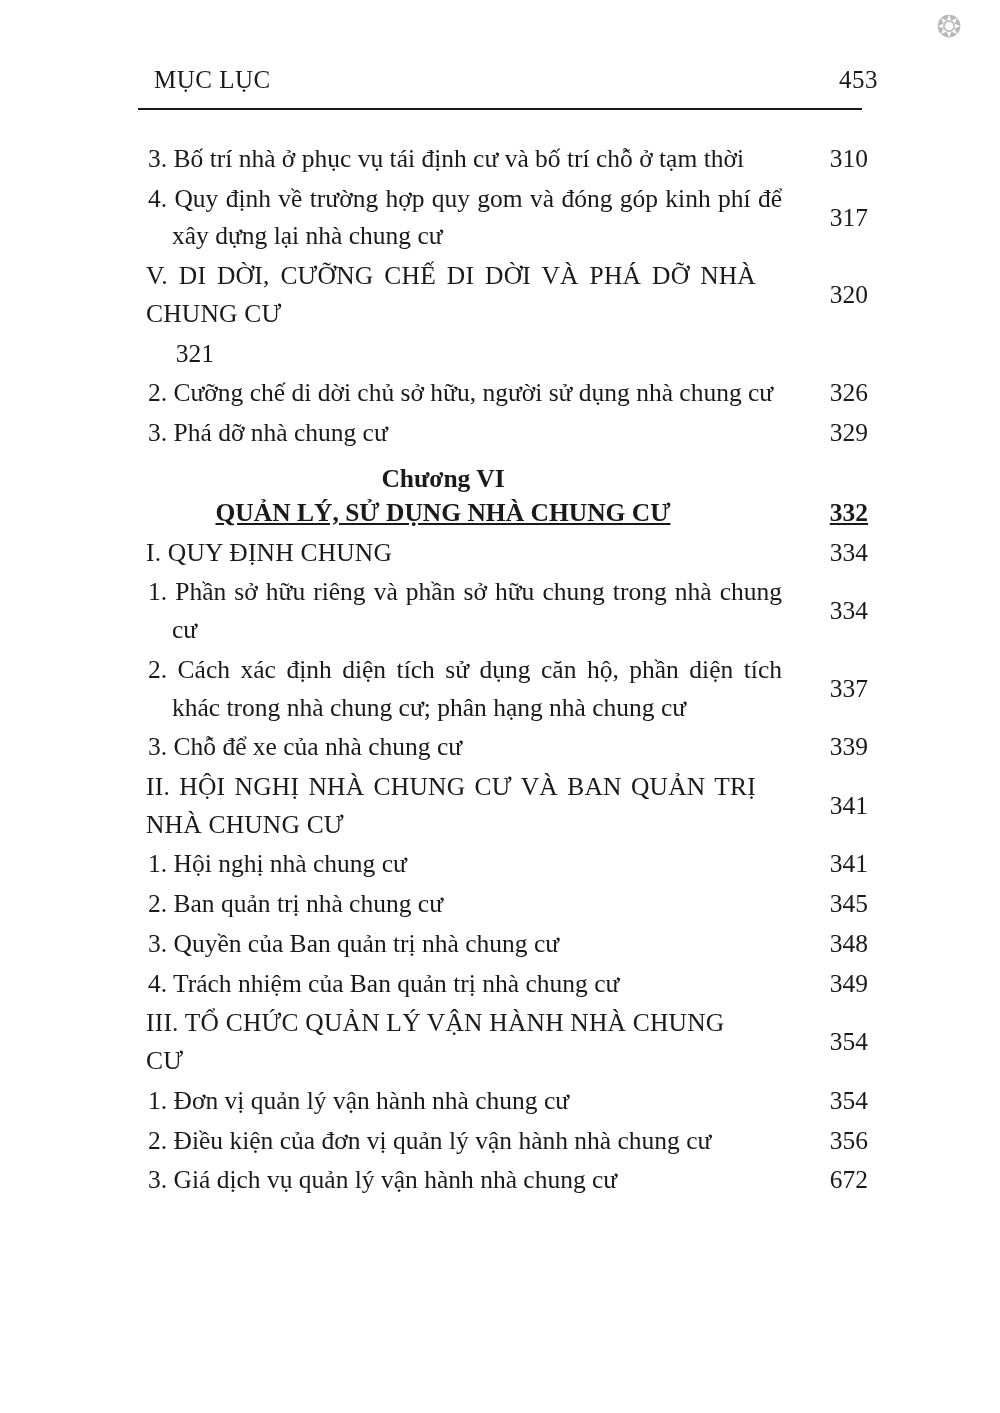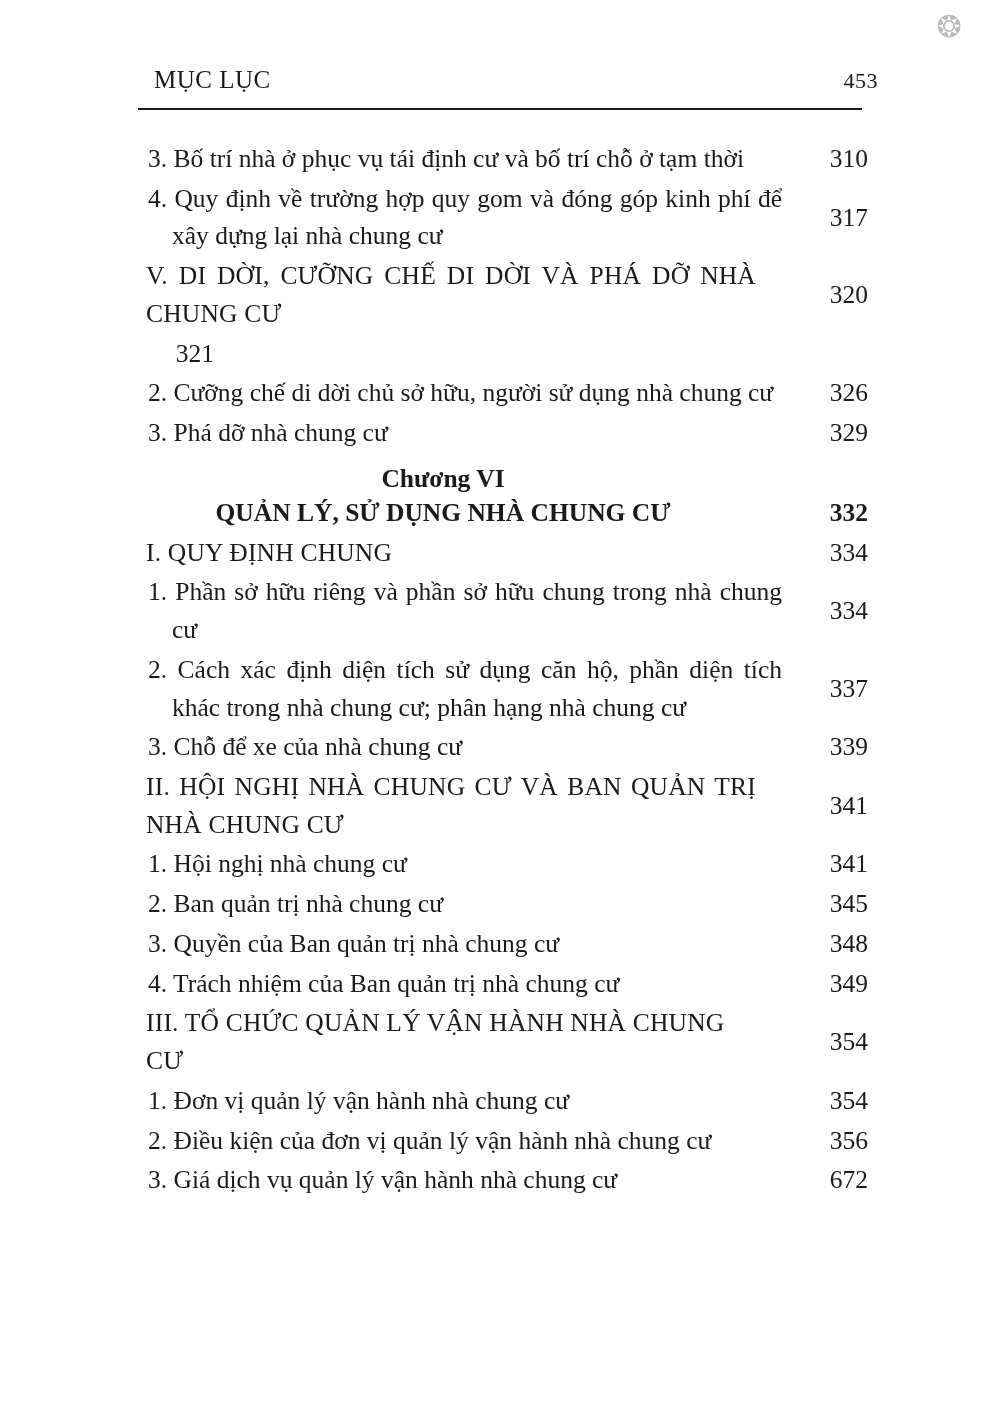--- a/index.html
+++ b/index.html
@@ -45,21 +45,21 @@
     width: 724px;
     display: flex;
     align-items: flex-end;
     justify-content: space-between;
     font-size: 25px;
     font-weight: normal;
     letter-spacing: 0.5px;
     margin-left: 16px;
   }
   .running-head .head-title { font-size: 25px; }
-  .running-head .head-page  { font-size: 22px; }
+  .running-head .head-page  { font-size: 25px; }
 
   .rule {
     position: absolute;
     left: 138px;
     top: 108px;
     width: 724px;
     height: 2px;
     background: #1a1a1a;
   }
 
@@ -94,21 +94,21 @@
   .lvl-roman  .entry-text { width: 610px; padding-left: 8px; text-indent: 0; }
   .lvl-num    .entry-text { width: 610px; padding-left: 34px; text-indent: -24px; }
   .lvl-center .entry-text { width: 610px; text-align: center; }
 
   
   .justify .entry-text {
     text-align: justify;
     text-align-last: left;
   }
 
-  .bold .entry-text, .bold .entry-page { font-weight: bold; }
+  .bold .entry-text, .bold .entry-page { font-weight: bold; text-decoration: underline; }
   .caps .entry-text { letter-spacing: 0.2px; }
 
   .chapter-label {
     font-size: 25.5px;
     font-weight: bold;
     text-align: center;
     width: 610px;
     margin-top: 10px;
   }
   .chapter-row { margin-bottom: 0; }

